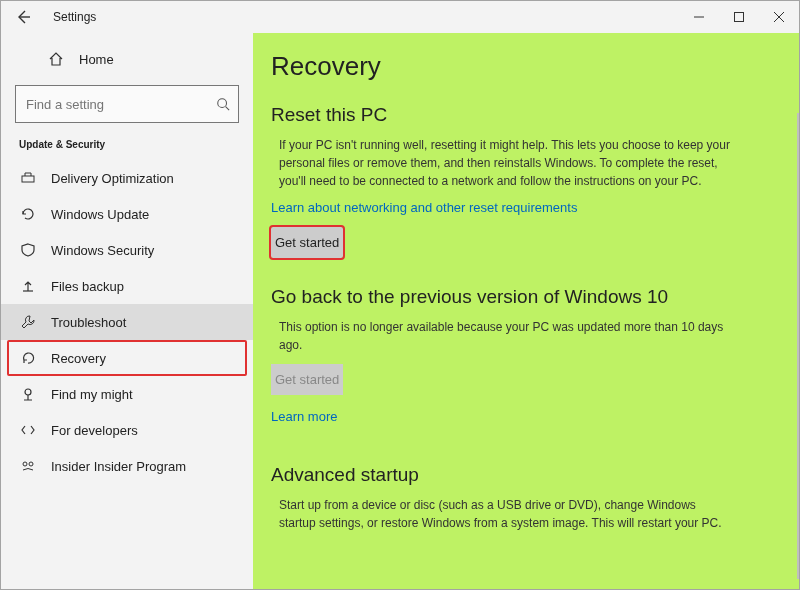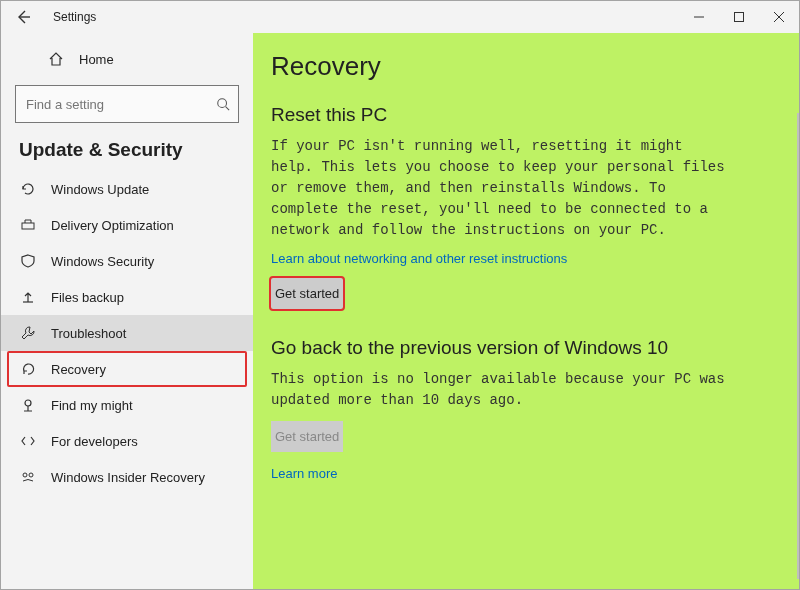--- a/index.html
+++ b/index.html
@@ -83,21 +83,21 @@
   .search input {
     flex: 1;
     border: none;
     background: transparent;
     outline: none;
     font-size: 13px;
     color: #444;
   }
   .category {
     font-weight: 600;
-    font-size: 19px;
+    font-size: 10px;
     padding: 4px 18px 10px 18px;
   }
   .side-item.selected {
     background: #dcdcdc;
   }
   .side-item.highlight {
     outline: 2px solid #e03131;
     outline-offset: -2px;
     border-radius: 2px;
     margin: 0 6px 0 6px;
@@ -122,25 +122,24 @@
     font-size: 26px;
     margin: 0 0 22px 0;
   }
   h2 {
     font-weight: 400;
     font-size: 19px;
     margin: 0 0 10px 0;
   }
   .section { margin-bottom: 28px; max-width: 460px; }
   .section p {
-    margin: 0 0 10px 0;
-    font-size: 14px;
+    margin: 0 0 10px 8px;
+    font-size: 12px;
     color: #333;
     line-height: 1.5;
-    font-family: Liberation Mono, monospace;
   }
   .link {
     color: #0067c0;
     font-size: 13px;
     cursor: pointer;
     display: inline-block;
     margin-bottom: 12px;
   }
   .btn {
     display: inline-block;
@@ -217,34 +216,34 @@
               </svg>
           </span>
         </div>
       </div>
 
       <div class="category">Update &amp; Security</div>
 
       <div class="side-item">
         <span class="icon">
             <svg width="16" height="16" viewBox="0 0 16 16">
+              <rect x="2" y="6" width="12" height="6" stroke="#333" fill="none"></rect>
+              <path d="M5 6 V3 H11 V6" stroke="#333" fill="none"></path>
+            </svg>
+          </span>
+        <span>Delivery Optimization</span>
+      </div>
+      <div class="side-item">
+        <span class="icon">
+            <svg width="16" height="16" viewBox="0 0 16 16">
               <path d="M3 8 A5 5 0 1 1 5 12" stroke="#333" fill="none" stroke-width="1.2"></path>
               <path d="M3 5 V8 H6" stroke="#333" fill="none" stroke-width="1.2"></path>
             </svg>
           </span>
         <span>Windows Update</span>
-      </div>
-      <div class="side-item">
-        <span class="icon">
-            <svg width="16" height="16" viewBox="0 0 16 16">
-              <rect x="2" y="6" width="12" height="6" stroke="#333" fill="none"></rect>
-              <path d="M5 6 V3 H11 V6" stroke="#333" fill="none"></path>
-            </svg>
-          </span>
-        <span>Delivery Optimization</span>
       </div>
       <div class="side-item">
         <span class="icon">
             <svg width="16" height="16" viewBox="0 0 16 16">
               <path d="M8 2 L14 4 V8 C14 12 8 14 8 14 C8 14 2 12 2 8 V4 Z" stroke="#333" fill="none" stroke-width="1.2"></path>
             </svg>
           </span>
         <span>Windows Security</span>
       </div>
       <div class="side-item">
@@ -291,39 +290,44 @@
         <span>For developers</span>
       </div>
       <div class="side-item">
         <span class="icon">
             <svg width="16" height="16" viewBox="0 0 16 16">
               <circle cx="5" cy="6" r="2" stroke="#333" fill="none"></circle>
               <circle cx="11" cy="6" r="2" stroke="#333" fill="none"></circle>
               <path d="M3 12 Q8 9 13 12" stroke="#333" fill="none"></path>
             </svg>
           </span>
-        <span>Windows Insider Recovery</span>
+        <span>Insider Insider Program</span>
       </div>
     </div>
 
     <div class="main">
       <h1>Recovery</h1>
 
       <div class="section">
         <h2>Reset this PC</h2>
         <p>If your PC isn't running well, resetting it might help. This lets you choose to keep your personal files or remove them, and then reinstalls Windows. To complete the reset, you'll need to be connected to a network and follow the instructions on your PC.</p>
-        <span class="link">Learn about networking and other reset instructions</span><br>
+        <span class="link">Learn about networking and other reset requirements</span><br>
         <button class="btn highlight">Get started</button>
       </div>
 
       <div class="section">
         <h2>Go back to the previous version of Windows 10</h2>
         <p>This option is no longer available because your PC was updated more than 10 days ago.</p>
         <button class="btn disabled">Get started</button>
         <div style="height:14px"></div>
         <span class="link">Learn more</span>
       </div>
 
+      <div class="section">
+        <h2>Advanced startup</h2>
+        <p>Start up from a device or disc (such as a USB drive or DVD), change Windows startup settings, or restore Windows from a system image. This will restart your PC.</p>
+
+      </div>
 
       <div class="scroll-marker"></div>
     </div>
   </div>
 </div>
 
 </body></html>

